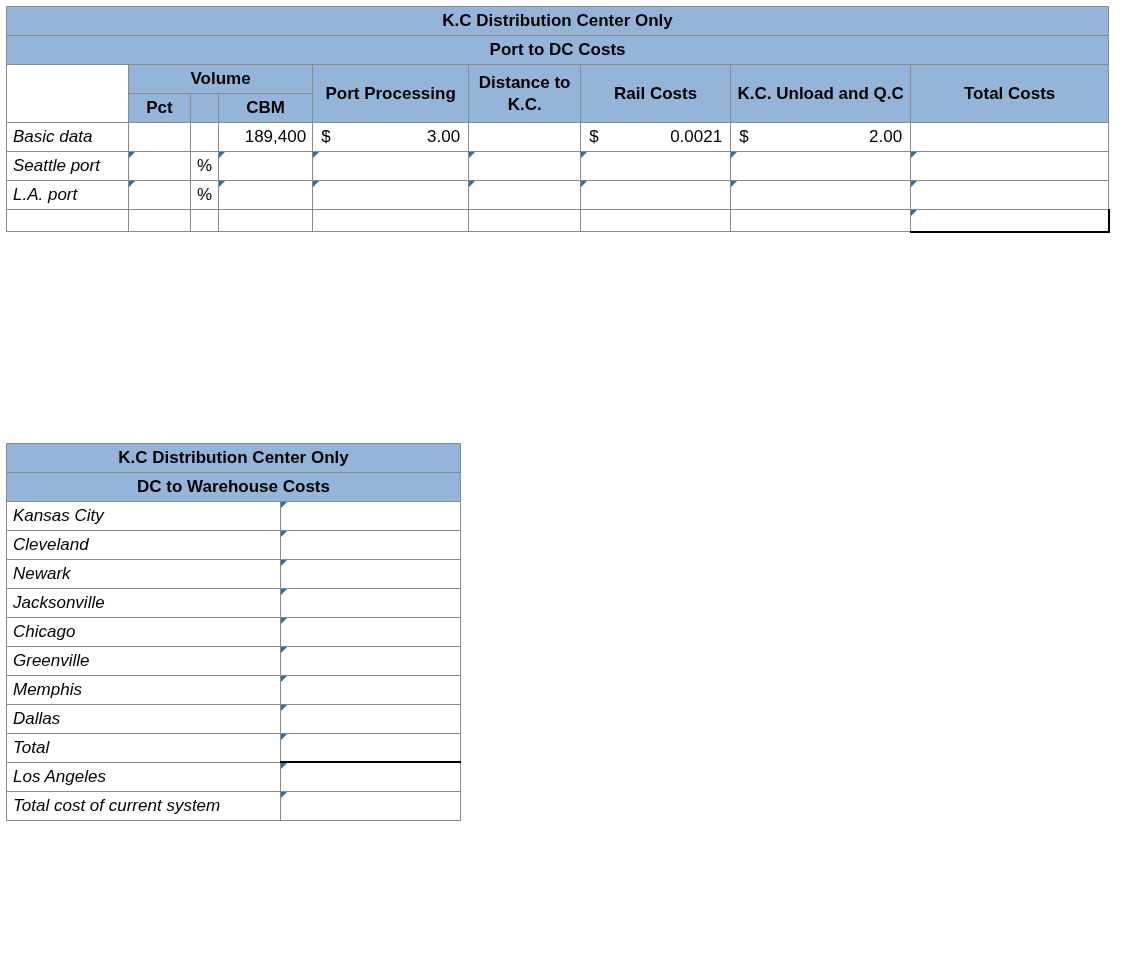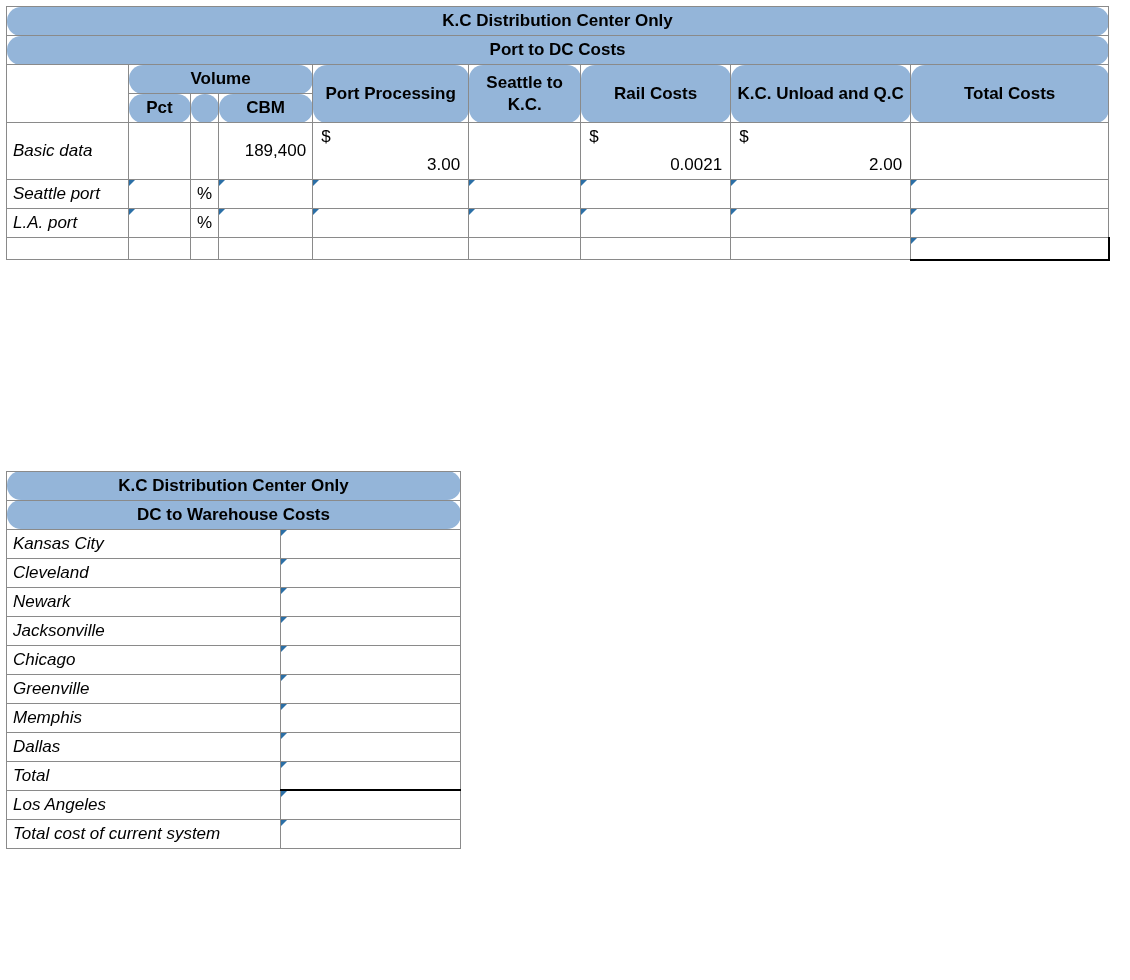--- a/index.html
+++ b/index.html
@@ -20,36 +20,35 @@
     padding: 3px 6px;
     height: 22px;
     line-height: 22px;
     vertical-align: middle;
     box-sizing: border-box;
   }
   .hdr {
     background: #94b5d9;
     font-weight: bold;
     text-align: center;
-    border-radius: 14px;
   }
   .hdr-left {
     background: #94b5d9;
     font-weight: bold;
     text-align: left;
   }
   .lbl { text-align: left; font-style: italic; }
   .num { text-align: right; }
   .ctr { text-align: center; }
   .money {
     display: flex;
     justify-content: space-between;
   }
   .money .sym { padding-left: 2px; }
-  .money .val { padding-right: 2px; margin-top: 28px; }
+  .money .val { padding-right: 2px; }
 
   
   .mark {
     position: relative;
   }
   .mark::before {
     content: "";
     position: absolute;
     top: 0;
     left: 0;
@@ -97,21 +96,21 @@
       <tr>
     <td class="hdr" colspan="9">K.C Distribution Center Only</td>
   </tr>
   <tr>
     <td class="hdr" colspan="9">Port to DC Costs</td>
   </tr>
   <tr>
     <td class="hdr" style="background:#fff;border-bottom:none"></td>
     <td class="hdr" colspan="3">Volume</td>
     <td class="hdr" rowspan="2">Port Processing</td>
-    <td class="hdr" rowspan="2">Seattle to K.C.</td>
+    <td class="hdr" rowspan="2">Distance to K.C.</td>
     <td class="hdr" rowspan="2">Rail Costs</td>
     <td class="hdr" rowspan="2">K.C. Unload and Q.C</td>
     <td class="hdr" rowspan="2">Total Costs</td>
   </tr>
   <tr>
     <td style="border-top:none"></td>
     <td class="hdr">Pct</td>
     <td class="hdr"></td>
     <td class="hdr">CBM</td>
   </tr>

